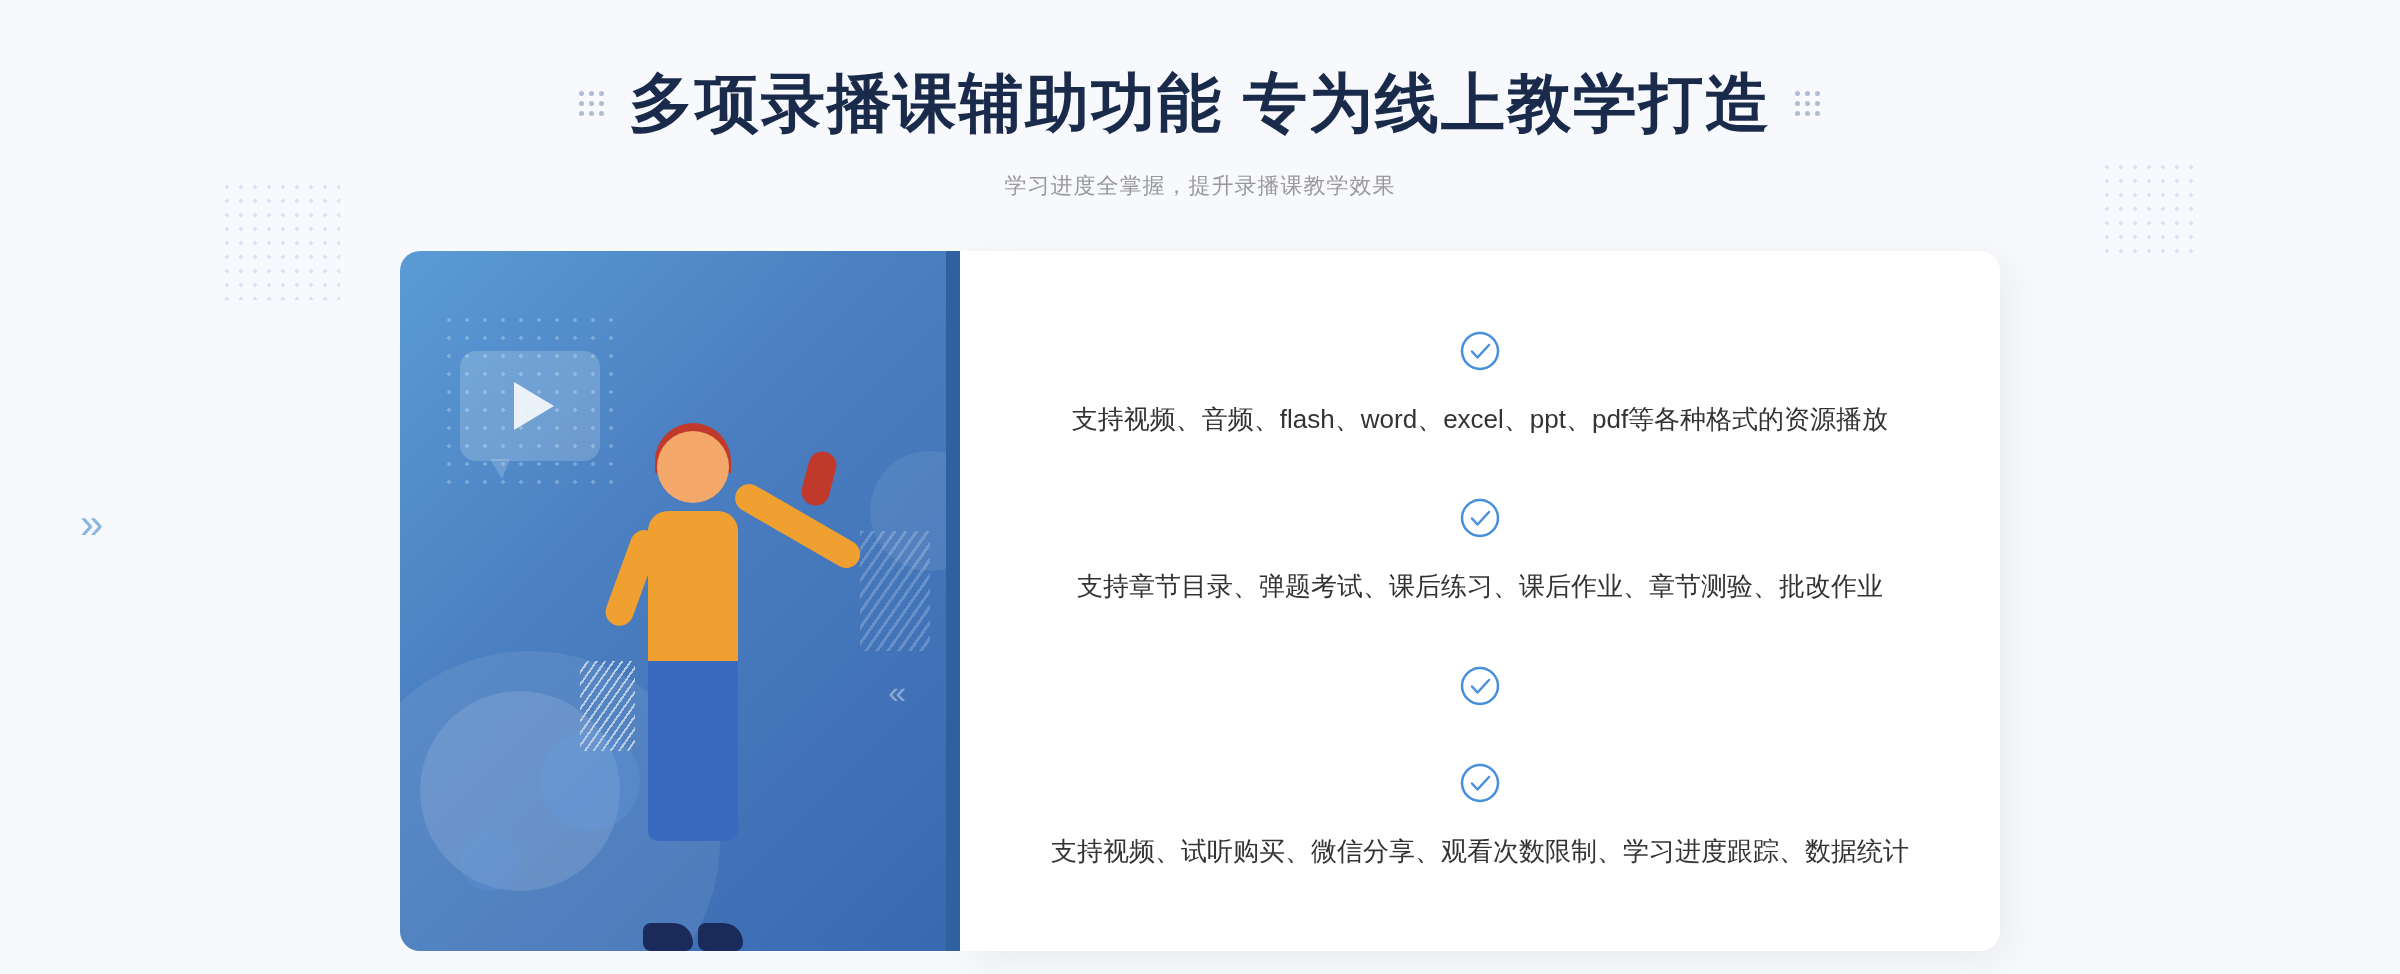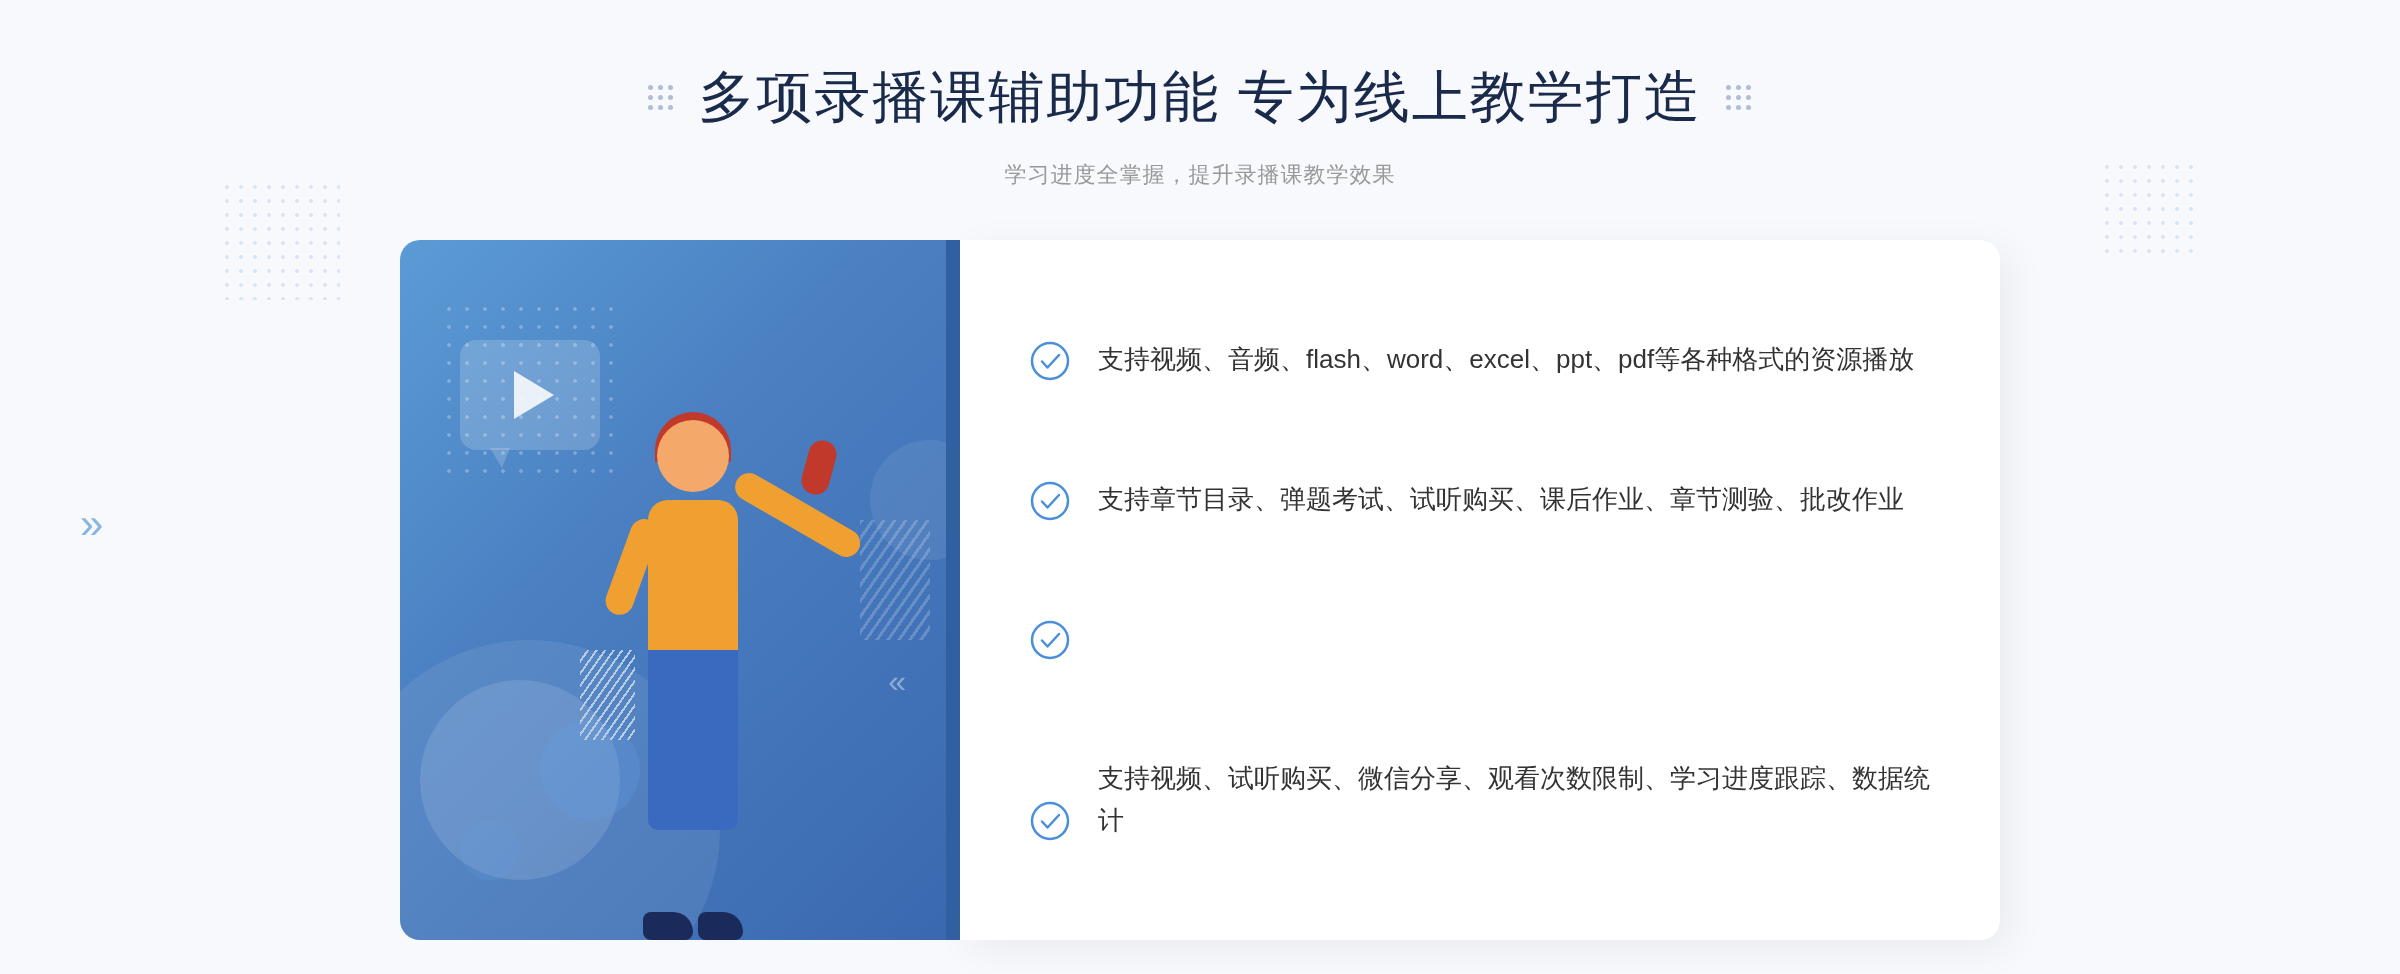--- a/index.html
+++ b/index.html
@@ -96,22 +96,22 @@
     }
 
     .header-decoration .dot-grid span {
       width: 5px;
       height: 5px;
       background: #b0bdd4;
       border-radius: 50%;
     }
 
     .main-title {
-      font-size: 56px;
-      font-weight: 400;
+      font-size: 64px;
+      font-weight: 700;
       color: #1a2a4a;
       letter-spacing: 2px;
     }
 
     .sub-title {
       font-size: 22px;
       color: #999;
       margin-top: 24px;
       font-weight: 400;
       letter-spacing: 1px;
@@ -387,23 +387,24 @@
       padding: 50px 70px;
       display: flex;
       flex-direction: column;
       justify-content: space-around;
       box-shadow: 10px 10px 40px rgba(0,0,0,0.06);
       height: 700px;
     }
 
     .feature-item {
       display: flex;
-      align-items: flex-end;
+      align-items: center;
       gap: 28px;
       padding: 16px 0;
+      flex-direction: column;
     }
 
     .check-icon {
       width: 40px;
       height: 40px;
       flex-shrink: 0;
       margin-top: 2px;
     }
 
     .check-icon svg {
@@ -550,21 +551,21 @@
         <span class="feature-text">支持视频、音频、flash、word、excel、ppt、pdf等各种格式的资源播放</span>
       </div>
 
       <div class="feature-item">
         <div class="check-icon">
           <svg viewBox="0 0 40 40" fill="none" xmlns="http://www.w3.org/2000/svg">
             <circle cx="20" cy="20" r="18" stroke="#4a90d9" stroke-width="2.5"></circle>
             <path d="M12 20.5L17.5 26.5L29 14" stroke="#4a90d9" stroke-width="2.5" stroke-linecap="round" stroke-linejoin="round"></path>
           </svg>
         </div>
-        <span class="feature-text">支持章节目录、弹题考试、试听购买、课后作业、章节测验、批改作业</span>
+        <span class="feature-text">支持章节目录、弹题考试、课后练习、课后作业、章节测验、批改作业</span>
       </div>
 
       <div class="feature-item">
         <div class="check-icon">
           <svg viewBox="0 0 40 40" fill="none" xmlns="http://www.w3.org/2000/svg">
             <circle cx="20" cy="20" r="18" stroke="#4a90d9" stroke-width="2.5"></circle>
             <path d="M12 20.5L17.5 26.5L29 14" stroke="#4a90d9" stroke-width="2.5" stroke-linecap="round" stroke-linejoin="round"></path>
           </svg>
         </div>
       </div>

